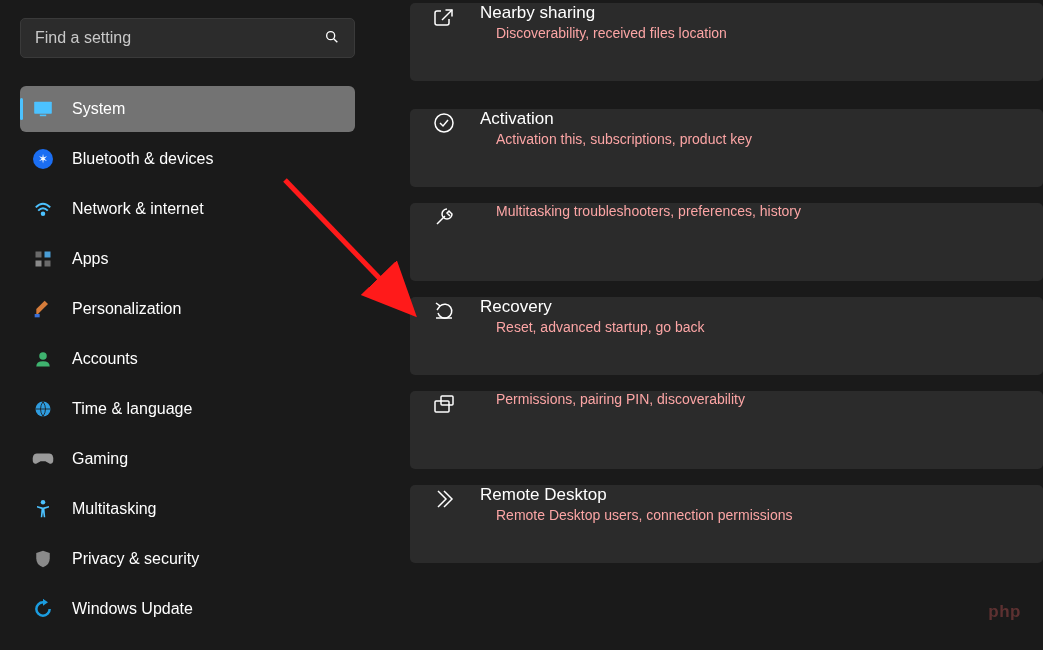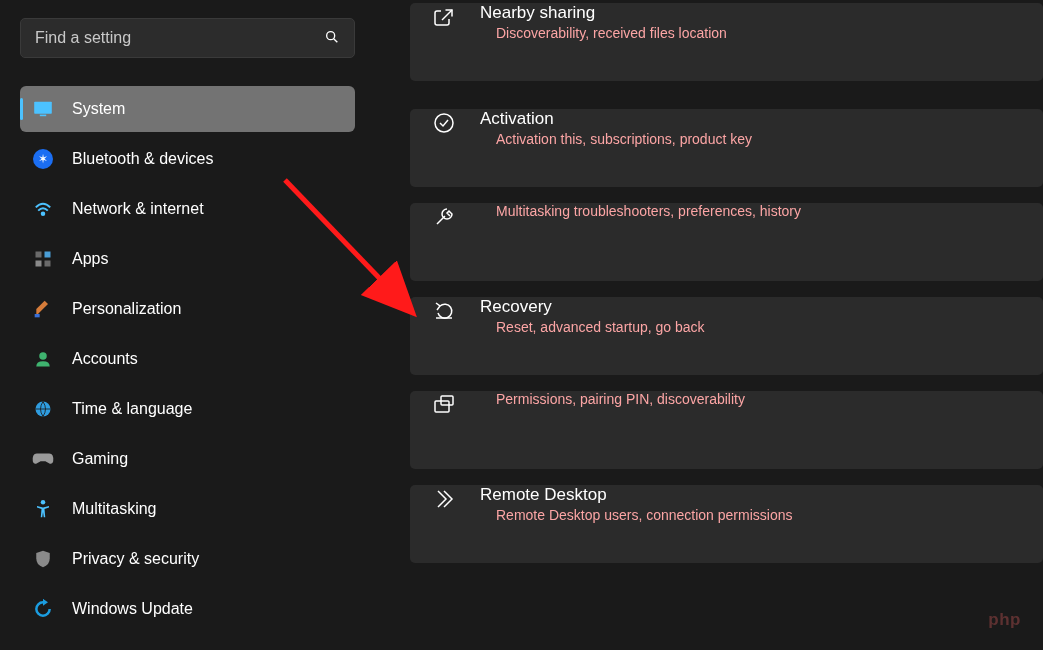--- a/index.html
+++ b/index.html
@@ -118,21 +118,21 @@
   .card-gap { height: 12px; }
   .arrow {
     position: absolute;
     left: -100px;
     top: 175px;
     pointer-events: none;
   }
   .watermark {
     position: absolute;
     right: 22px;
-    bottom: 20px;
+    bottom: 28px;
     color: #7a3b3b;
     font-weight: bold;
     font-size: 17px;
     letter-spacing: 0.5px;
     opacity: 0.7;
   }
   
   .ic-system { color:#4cc2ff; }
   .ic-bt { background:#1b6ef3; color:#fff; border-radius:50%; width:20px; height:20px; font-size:12px; line-height:20px; text-align:center;}
   .ic-net { color:#4cc2ff; }

